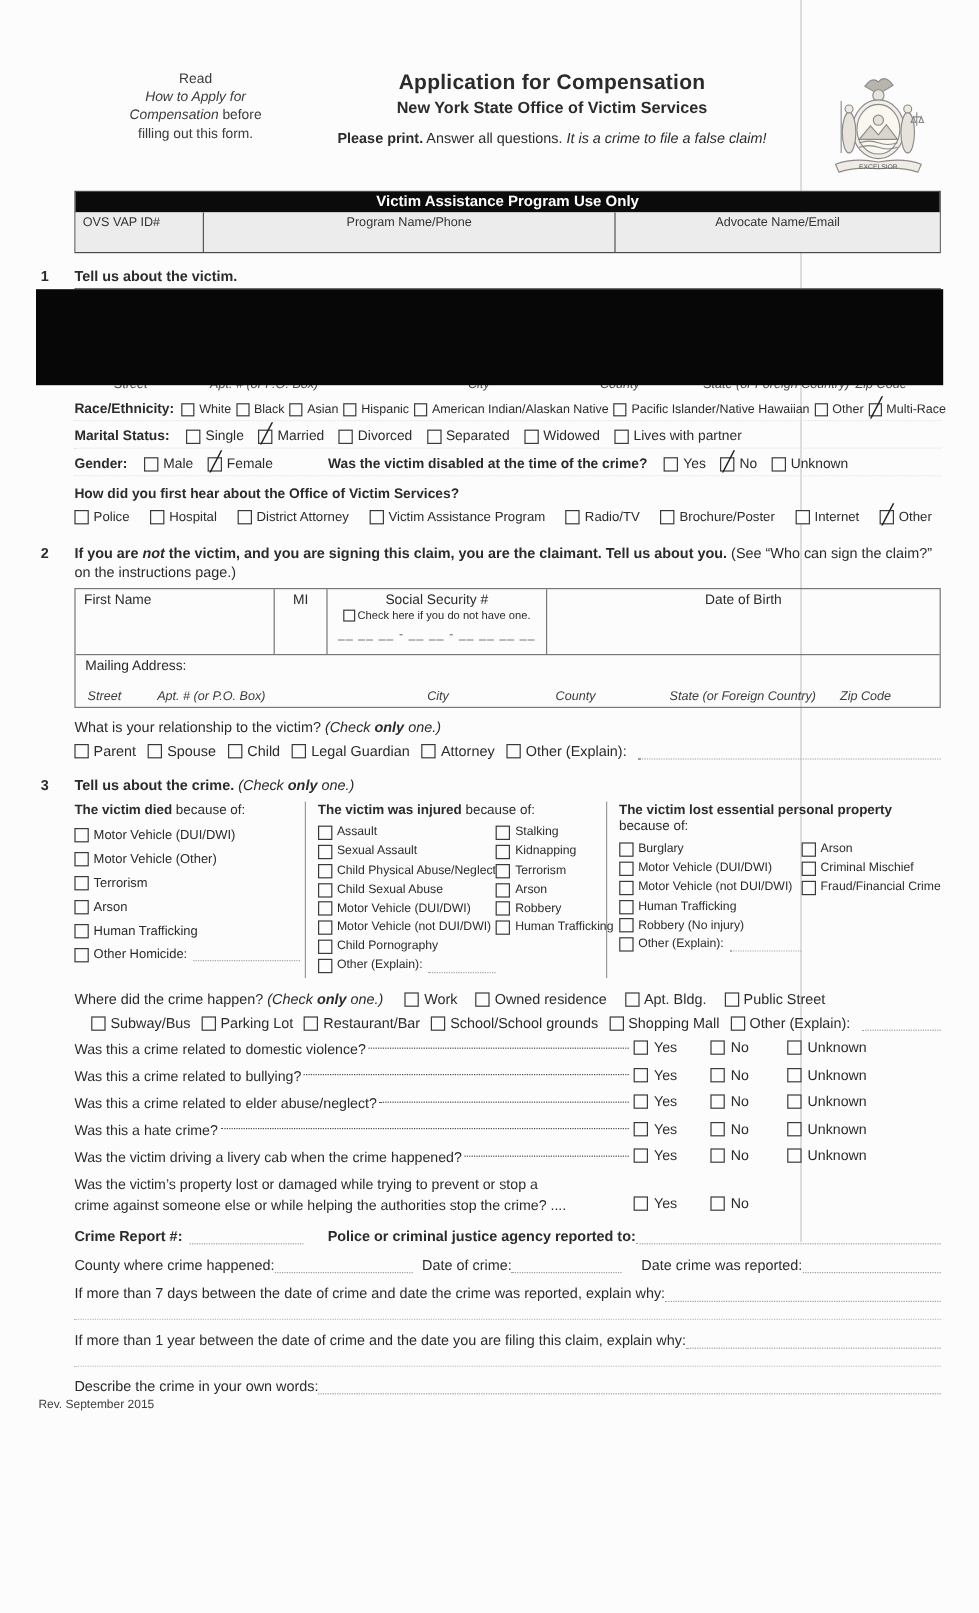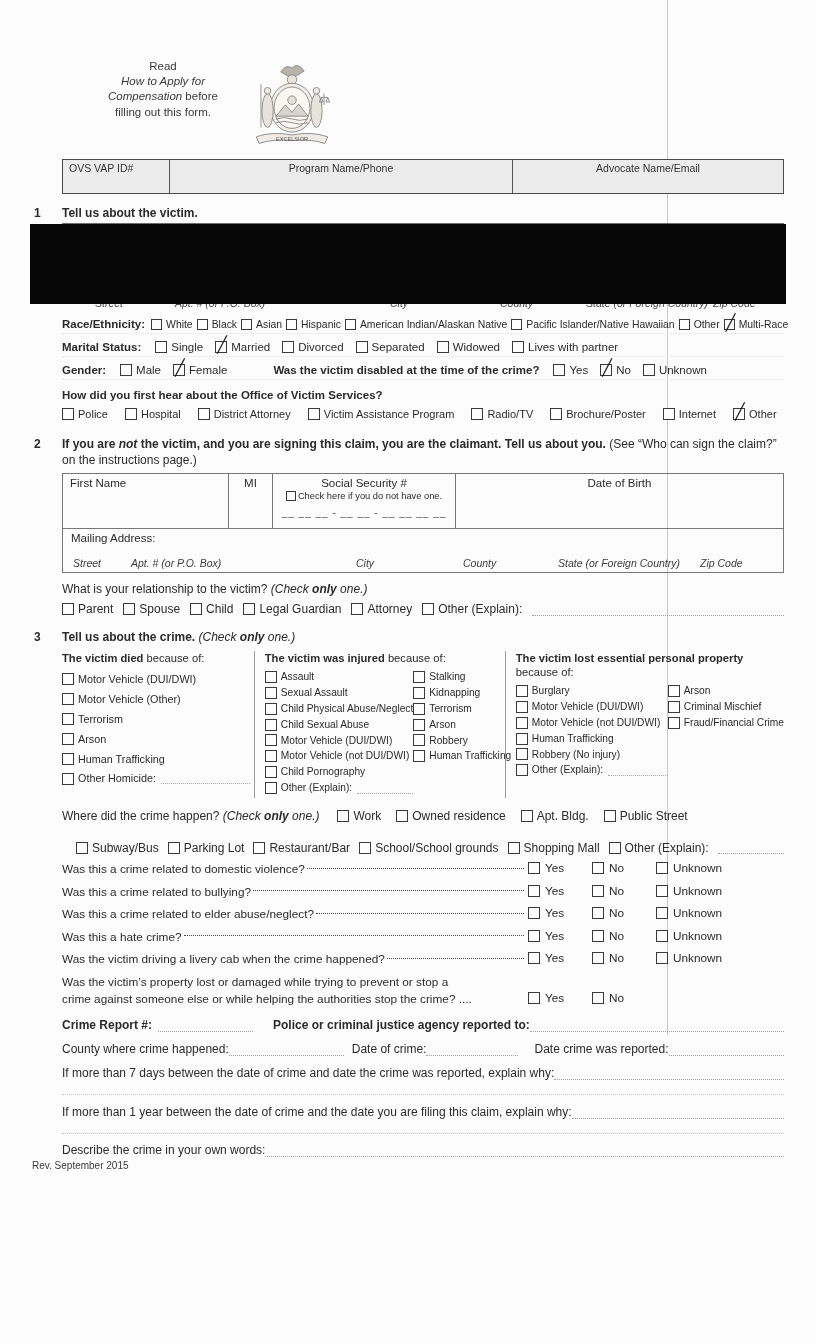--- a/index.html
+++ b/index.html
@@ -77,21 +77,21 @@
   .colh { font-size:11.2px; margin-bottom:2px; line-height:1.25; }
   .opt { display:flex; align-items:flex-start; gap:5px; margin-top:4px; font-size:10.8px; line-height:1.15; }
   .c1 .opt { margin-top:7.5px; }
   .duo { display:flex; }
   .dleft { width:160px; } .dright { flex:1; }
   .c3 .dleft { width:152px; }
   .c2 .opt, .c3 .opt { font-size:10.2px; margin-top:3.8px; }
   .optblank { flex:1; border-bottom:1px dotted #a8a8a8; height:11px; min-width:24px; }
 
   .where1 { display:flex; font-size:12px; margin-top:11px; gap:15px; white-space:nowrap; }
-  .where2 { display:flex; align-items:center; font-size:12px; margin-top:18px; gap:9px; white-space:nowrap;padding-left:14px; }
+  .where2 { display:flex; align-items:center; font-size:12px; margin-top:6px; gap:9px; white-space:nowrap;padding-left:14px; }
   .wq { margin-right:3px; }
 
   .ynrow { display:flex; align-items:center; font-size:11.8px; margin-top:6.5px; }
   .dots { flex:1; border-bottom:1.6px dotted #4c4c4c; height:1px; margin:0 4px 3px 2px; }
   .ynopts { width:256px; display:flex; flex:none; }
   .o1 { width:64px; } .o2 { width:64px; } .o3 { flex:1; }
   .ynopts .cb { gap:5px; }
 
   .prop1 { font-size:11.8px; margin-top:8px; }
   .prop2 { display:flex; align-items:center; font-size:11.8px; margin-top:2px; }
@@ -113,20 +113,27 @@
 <div class="page">
   <div class="scanline"></div>
   <div class="content">
 
     <div class="hdr">
       <div class="note">
         <div>Read</div>
         <div class="it">How to Apply for</div>
         <div><span class="it">Compensation</span><span> before</span></div>
         <div>filling out this form.</div>
+      </div>
+      <div class="titleblock">
+        <div class="title">Application for Compensation</div>
+        <div class="subtitle">New York State Office of Victim Services</div>
+        <div class="instr">
+          <span class="bd">Please print.</span><span>  Answer all questions.  </span><span class="it">It is a crime to file a false claim!</span>
+        </div>
       </div>
       <div class="sealwrap">
         <svg width="96" height="94" viewBox="0 0 100 100">
           <g stroke="#8a8a8a" stroke-width="1" fill="none">
             <path d="M38 17 Q44 8 50 13 Q56 6 63 16 L55 21 Q50 24 45 21 Z" fill="#b8b4ac"></path>
             <circle cx="50" cy="25" r="5" fill="#e8e4dc"></circle>
             <ellipse cx="50" cy="55" rx="23" ry="26" fill="#f2eee7"></ellipse>
             <ellipse cx="50" cy="55" rx="19" ry="22" fill="#faf7f1"></ellipse>
             <circle cx="50" cy="47" r="4.5" fill="#e6e2d8"></circle>
             <path d="M33 64 L43 52 L50 60 L57 51 L67 64 Z" fill="#d9d5cc"></path>
@@ -140,20 +147,21 @@
             <line x1="84" y1="40" x2="84" y2="52"></line>
             <path d="M81 44 h7 M81 44 l-2 5 h4 z M88 44 l-2 5 h4 z"></path>
             <path d="M12 86 Q28 80 50 84 Q72 80 88 86 L85 93 Q70 88 50 90 Q30 88 15 93 Z" fill="#f0ece5"></path>
           </g>
           <text x="50" y="90" text-anchor="middle" font-size="6" fill="#555">EXCELSIOR</text>
         </svg>
       </div>
     </div>
 
     <div class="vap">
+      <div class="vapbar">Victim Assistance Program Use Only</div>
       <div class="vaprow">
         <div class="vapcell vc1">OVS VAP ID#</div>
         <div class="vapcell vc2">Program Name/Phone</div>
         <div class="vapcell vc3">Advocate Name/Email</div>
       </div>
     </div>
 
     <div class="sechead">
       <span class="secnum">1</span>
       <span>Tell us about the victim.</span>

